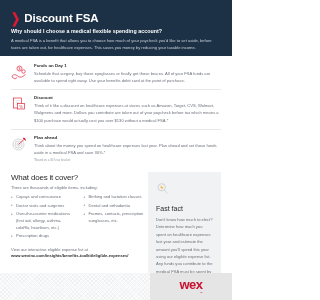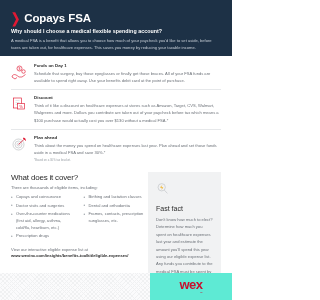--- a/index.html
+++ b/index.html
@@ -84,38 +84,38 @@
   }
   .footer-pattern {
     width: 150px; height: 27px;
     background-color: #fbfbfc;
     background-image:
       repeating-linear-gradient(45deg, #f0f1f2 0 0.7px, transparent 0.7px 3px),
       repeating-linear-gradient(-45deg, #f0f1f2 0 0.7px, transparent 0.7px 3px);
   }
   .footer-logo-area {
     flex: 1; height: 27px; display: flex;
-    align-items: center; justify-content: center; background: #5eead4;
+    align-items: center; justify-content: center; background: #e5e5e5;
   }
   .wex { display: flex; flex-direction: column; align-items: flex-end; }
   .wex-mark {
     font-size: 13px; font-weight: bold; color: #c8102e;
     letter-spacing: -0.6px; line-height: 1; font-family: "Liberation Sans", sans-serif;
   }
   .wex-tm { font-size: 2.5px; color: #c8102e; margin-top: 0.5px; }
 </style>
 </head>
 <body>
 
 <div class="page">
 
   <div class="header">
     <div class="title-row">
       <span class="chevron">❯</span>
-      <span class="title">Copays FSA</span>
+      <span class="title">Discount FSA</span>
     </div>
     <div class="subtitle">Why should I choose a medical flexible spending account?</div>
     <div class="header-body">A medical FSA is a benefit that allows you to choose how much of your paycheck you'd like to set aside, before taxes are taken out, for healthcare expenses. This saves you money by reducing your taxable income.</div>
   </div>
 
   <div class="benefits">
 
     <div class="benefit">
       <div class="bicon">
         <svg width="16" height="16" viewBox="0 0 32 32" fill="none" stroke="#e01933" stroke-width="1.3">

